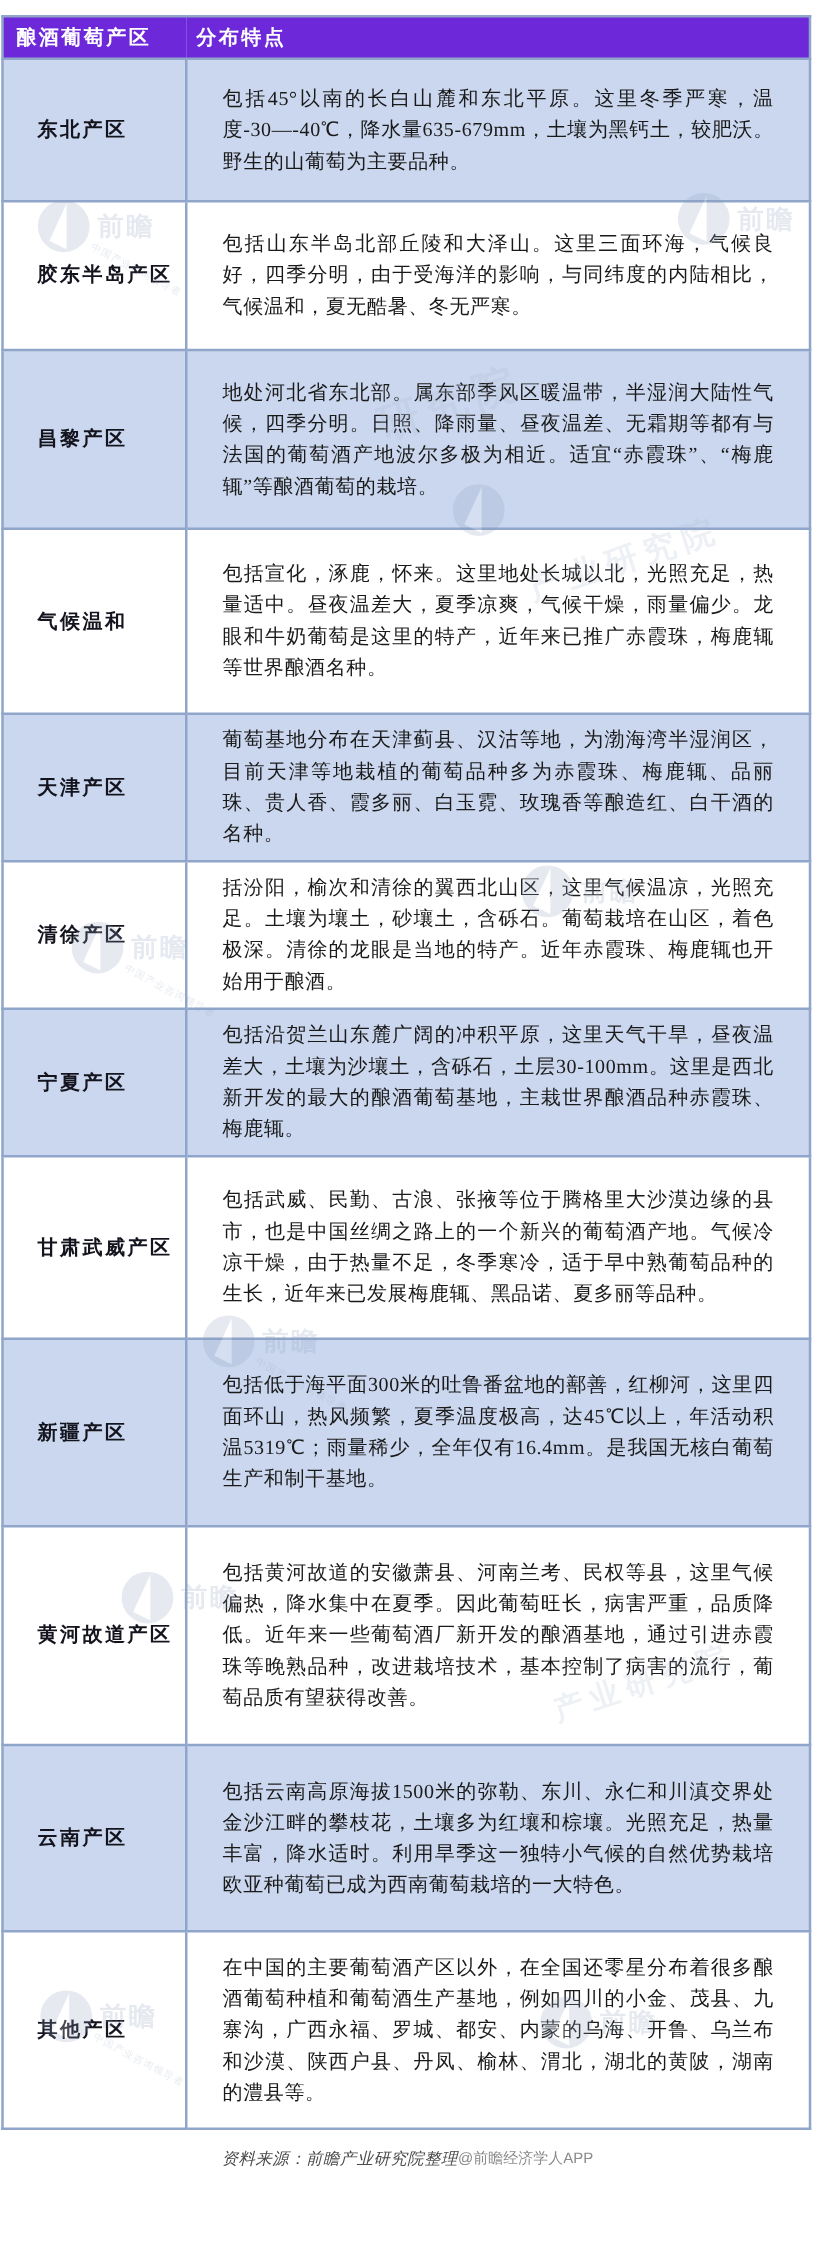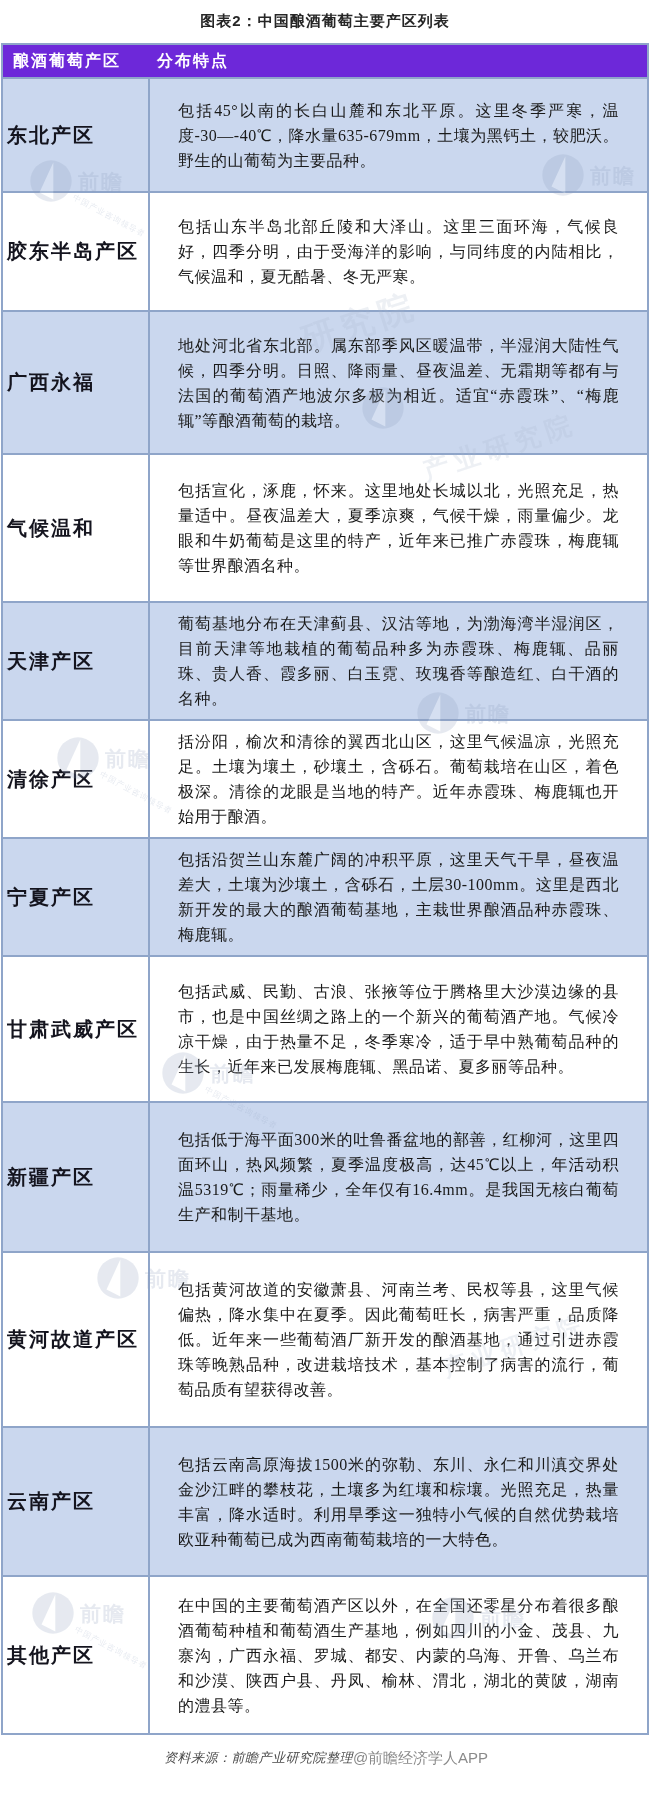--- a/index.html
+++ b/index.html
@@ -43,24 +43,24 @@
   .region-table th:last-child{text-align:left;border-left:none;margin-top:19px;}
   .region-table td{
     border:2px solid #8fa5c9;
     vertical-align:middle;
     background:transparent;
   }
   .region-table tbody tr:nth-child(odd) td{background:#cad7ee;}
   .region-table tbody tr:nth-child(even) td{background:#ffffff;}
   td.region{
     font-weight:bold;
-    font-size:20px;
+    font-size:16px;
     color:#14141e;
     letter-spacing:2px;
-    padding:6px 6px 6px 4px;
+    padding:6px 6px 6px 27px;
   }
   td.feature{
     font-size:16px;
     color:#1a1a1a;
     line-height:25px;
     text-align:justify;
     padding:8px 28px;
     letter-spacing:0.5px;
   }
   .footer{
@@ -72,21 +72,21 @@
     z-index:2;
   }
   .footer .source{
     font-style:italic;
     font-size:13px;
     color:#4a4a4a;
     letter-spacing:0.5px;
   }
   .footer .brand{
     font-family:"Liberation Sans", sans-serif;
-    font-size:15px;
+    font-size:12px;
     color:#8a8a8a;
   }
   
   .wm{
     position:absolute;
     z-index:3;
     pointer-events:none;
     display:flex;
     align-items:center;
     gap:4px;
@@ -124,21 +124,20 @@
     letter-spacing:6px;
     transform:rotate(-18deg);
     white-space:nowrap;
   }
 </style>
 </head>
 <body>
 
 <div class="page">
 
-  <div class="title">图表2：中国酿酒葡萄主要产区列表</div>
 
   <table class="region-table">
     <colgroup>
         <col class="c-region">
         <col class="c-feature">
       </colgroup>
     <thead>
       <tr>
         <th>酿酒葡萄产区</th>
         <th>分布特点</th>
@@ -147,21 +146,21 @@
     <tbody>
       <tr style="height:114px">
         <td class="region">东北产区</td>
         <td class="feature">包括45°以南的长白山麓和东北平原。这里冬季严寒，温度-30—-40℃，降水量635-679mm，土壤为黑钙土，较肥沃。野生的山葡萄为主要品种。</td>
       </tr>
       <tr style="height:119px">
         <td class="region">胶东半岛产区</td>
         <td class="feature">包括山东半岛北部丘陵和大泽山。这里三面环海，气候良好，四季分明，由于受海洋的影响，与同纬度的内陆相比，气候温和，夏无酷暑、冬无严寒。</td>
       </tr>
       <tr style="height:143px">
-        <td class="region">广西永福</td>
+        <td class="region">昌黎产区</td>
         <td class="feature">地处河北省东北部。属东部季风区暖温带，半湿润大陆性气候，四季分明。日照、降雨量、昼夜温差、无霜期等都有与法国的葡萄酒产地波尔多极为相近。适宜“赤霞珠”、“梅鹿辄”等酿酒葡萄的栽培。</td>
       </tr>
       <tr style="height:148px">
         <td class="region">气候温和</td>
         <td class="feature">包括宣化，涿鹿，怀来。这里地处长城以北，光照充足，热量适中。昼夜温差大，夏季凉爽，气候干燥，雨量偏少。龙眼和牛奶葡萄是这里的特产，近年来已推广赤霞珠，梅鹿辄等世界酿酒名种。</td>
       </tr>
       <tr style="height:118px">
         <td class="region">天津产区</td>
         <td class="feature">葡萄基地分布在天津蓟县、汉沽等地，为渤海湾半湿润区，目前天津等地栽植的葡萄品种多为赤霞珠、梅鹿辄、品丽珠、贵人香、霞多丽、白玉霓、玫瑰香等酿造红、白干酒的名种。</td>
       </tr>

